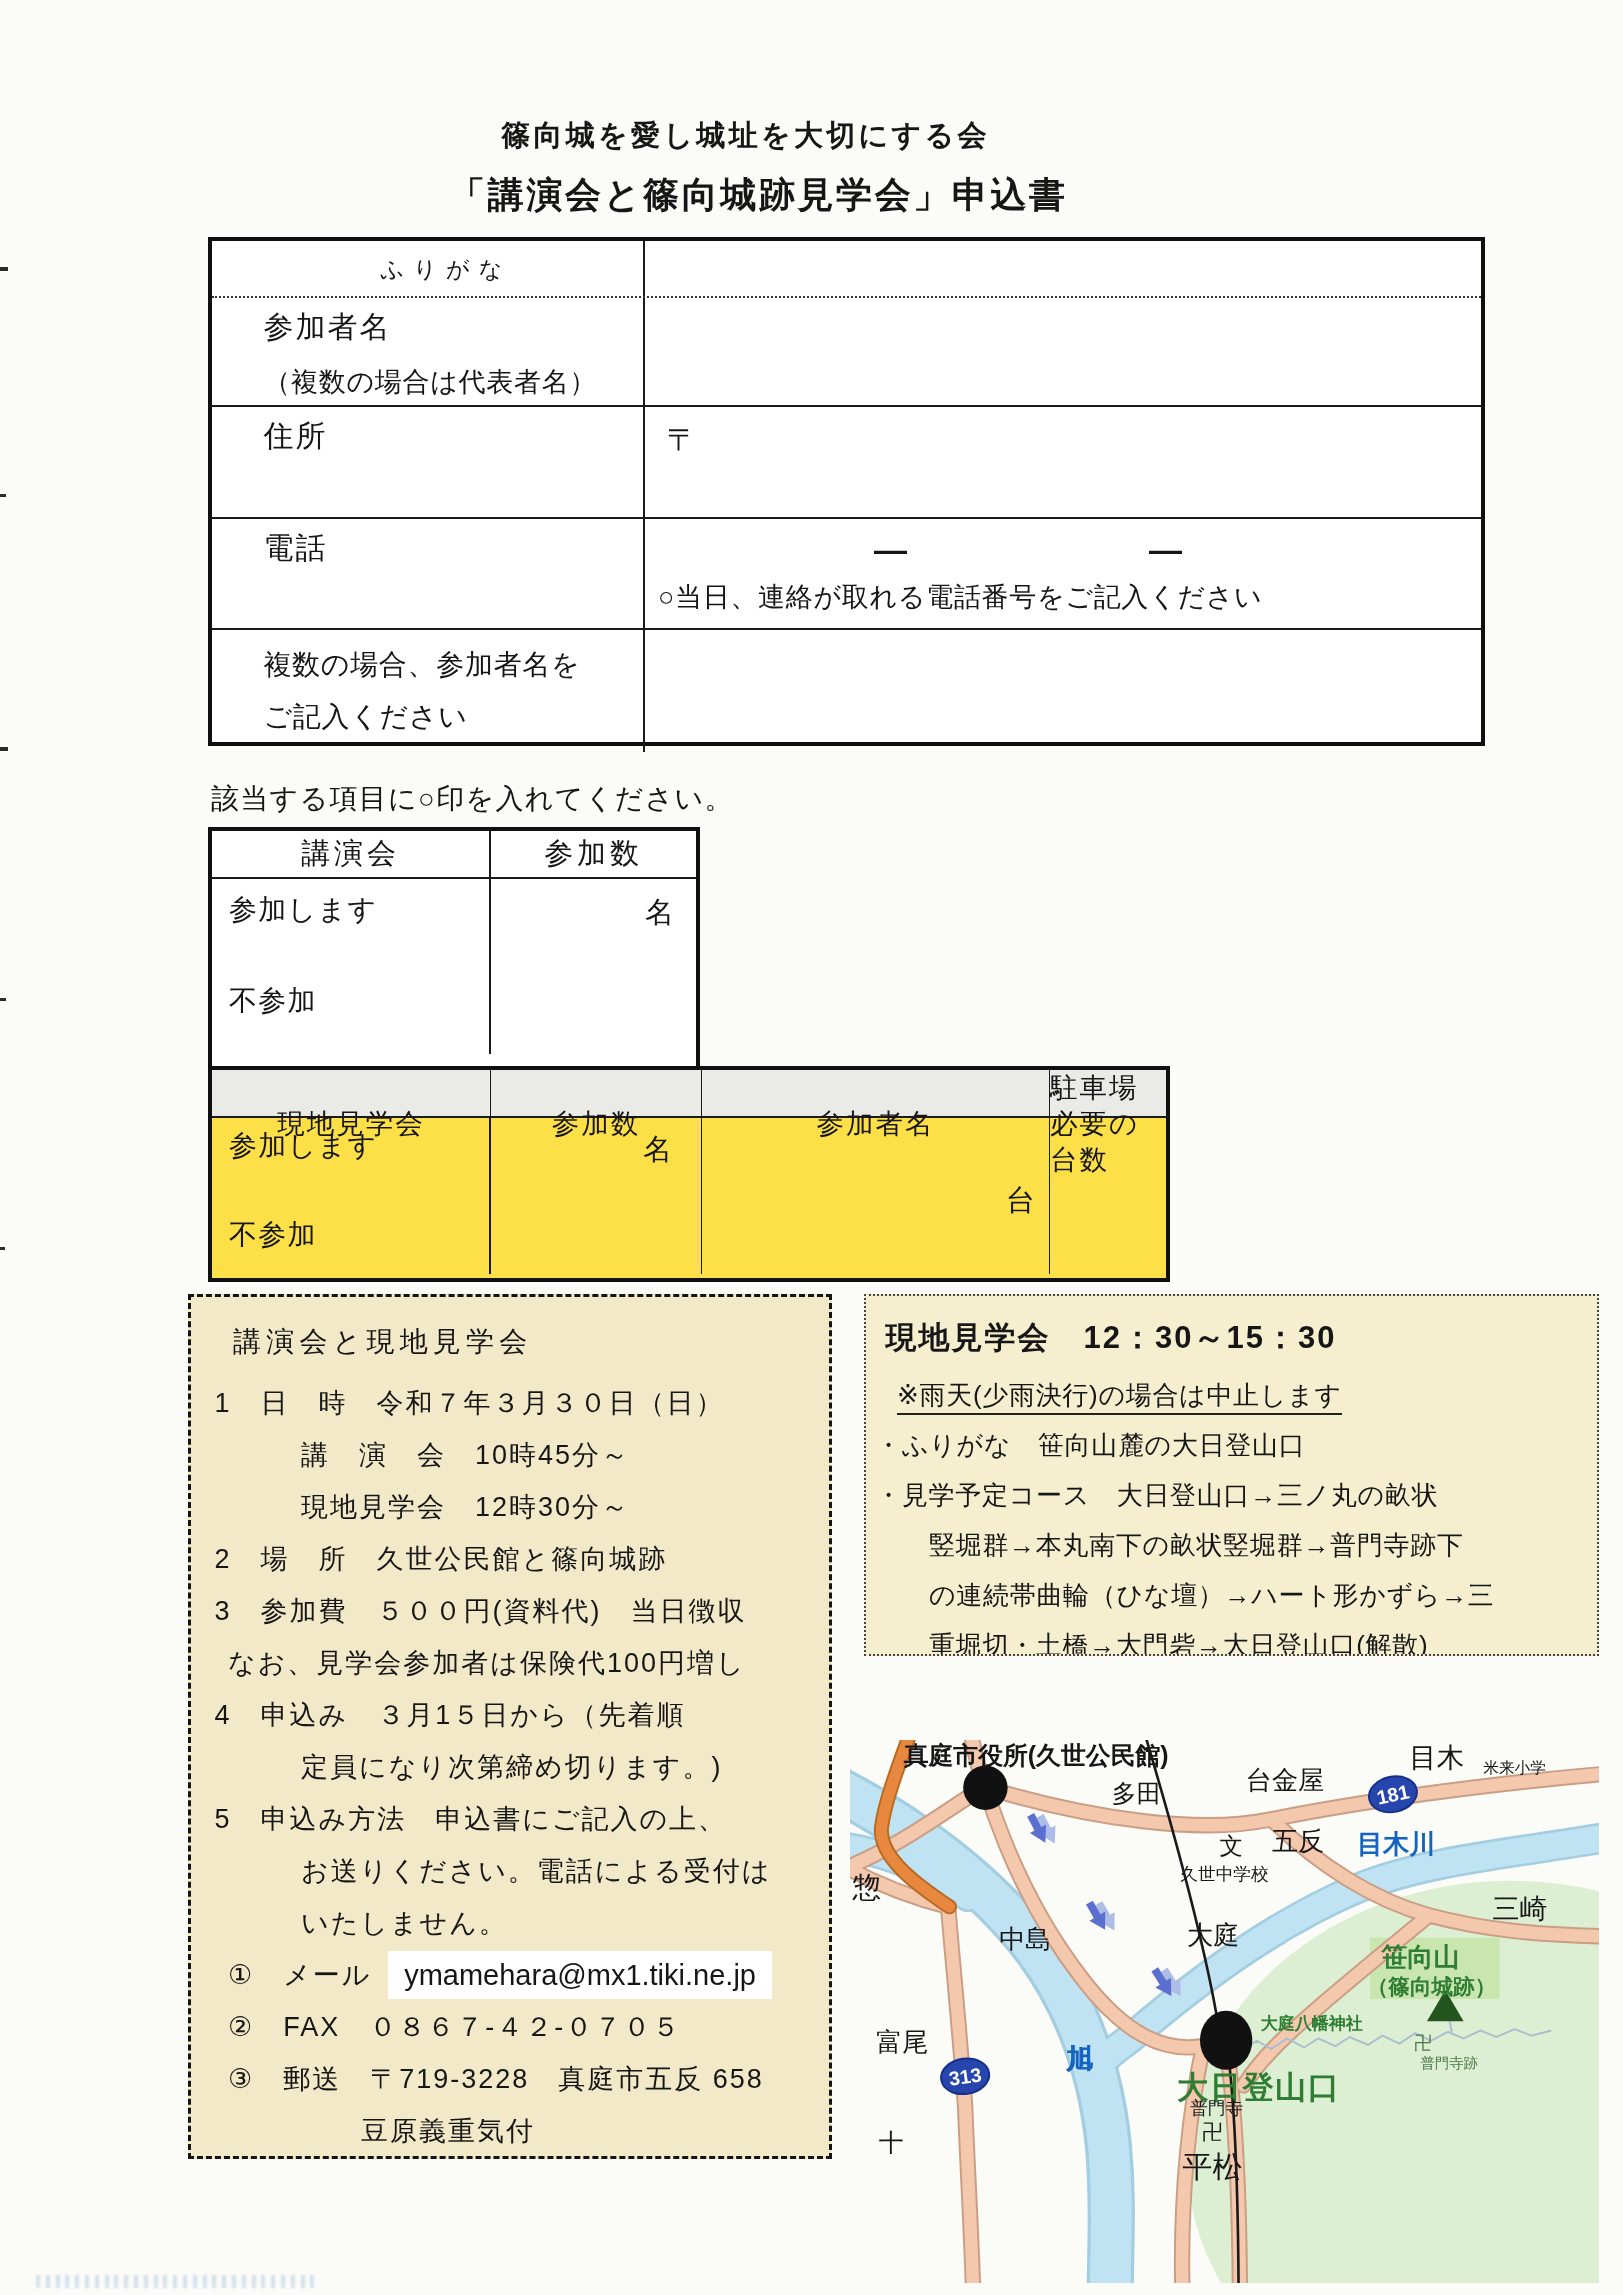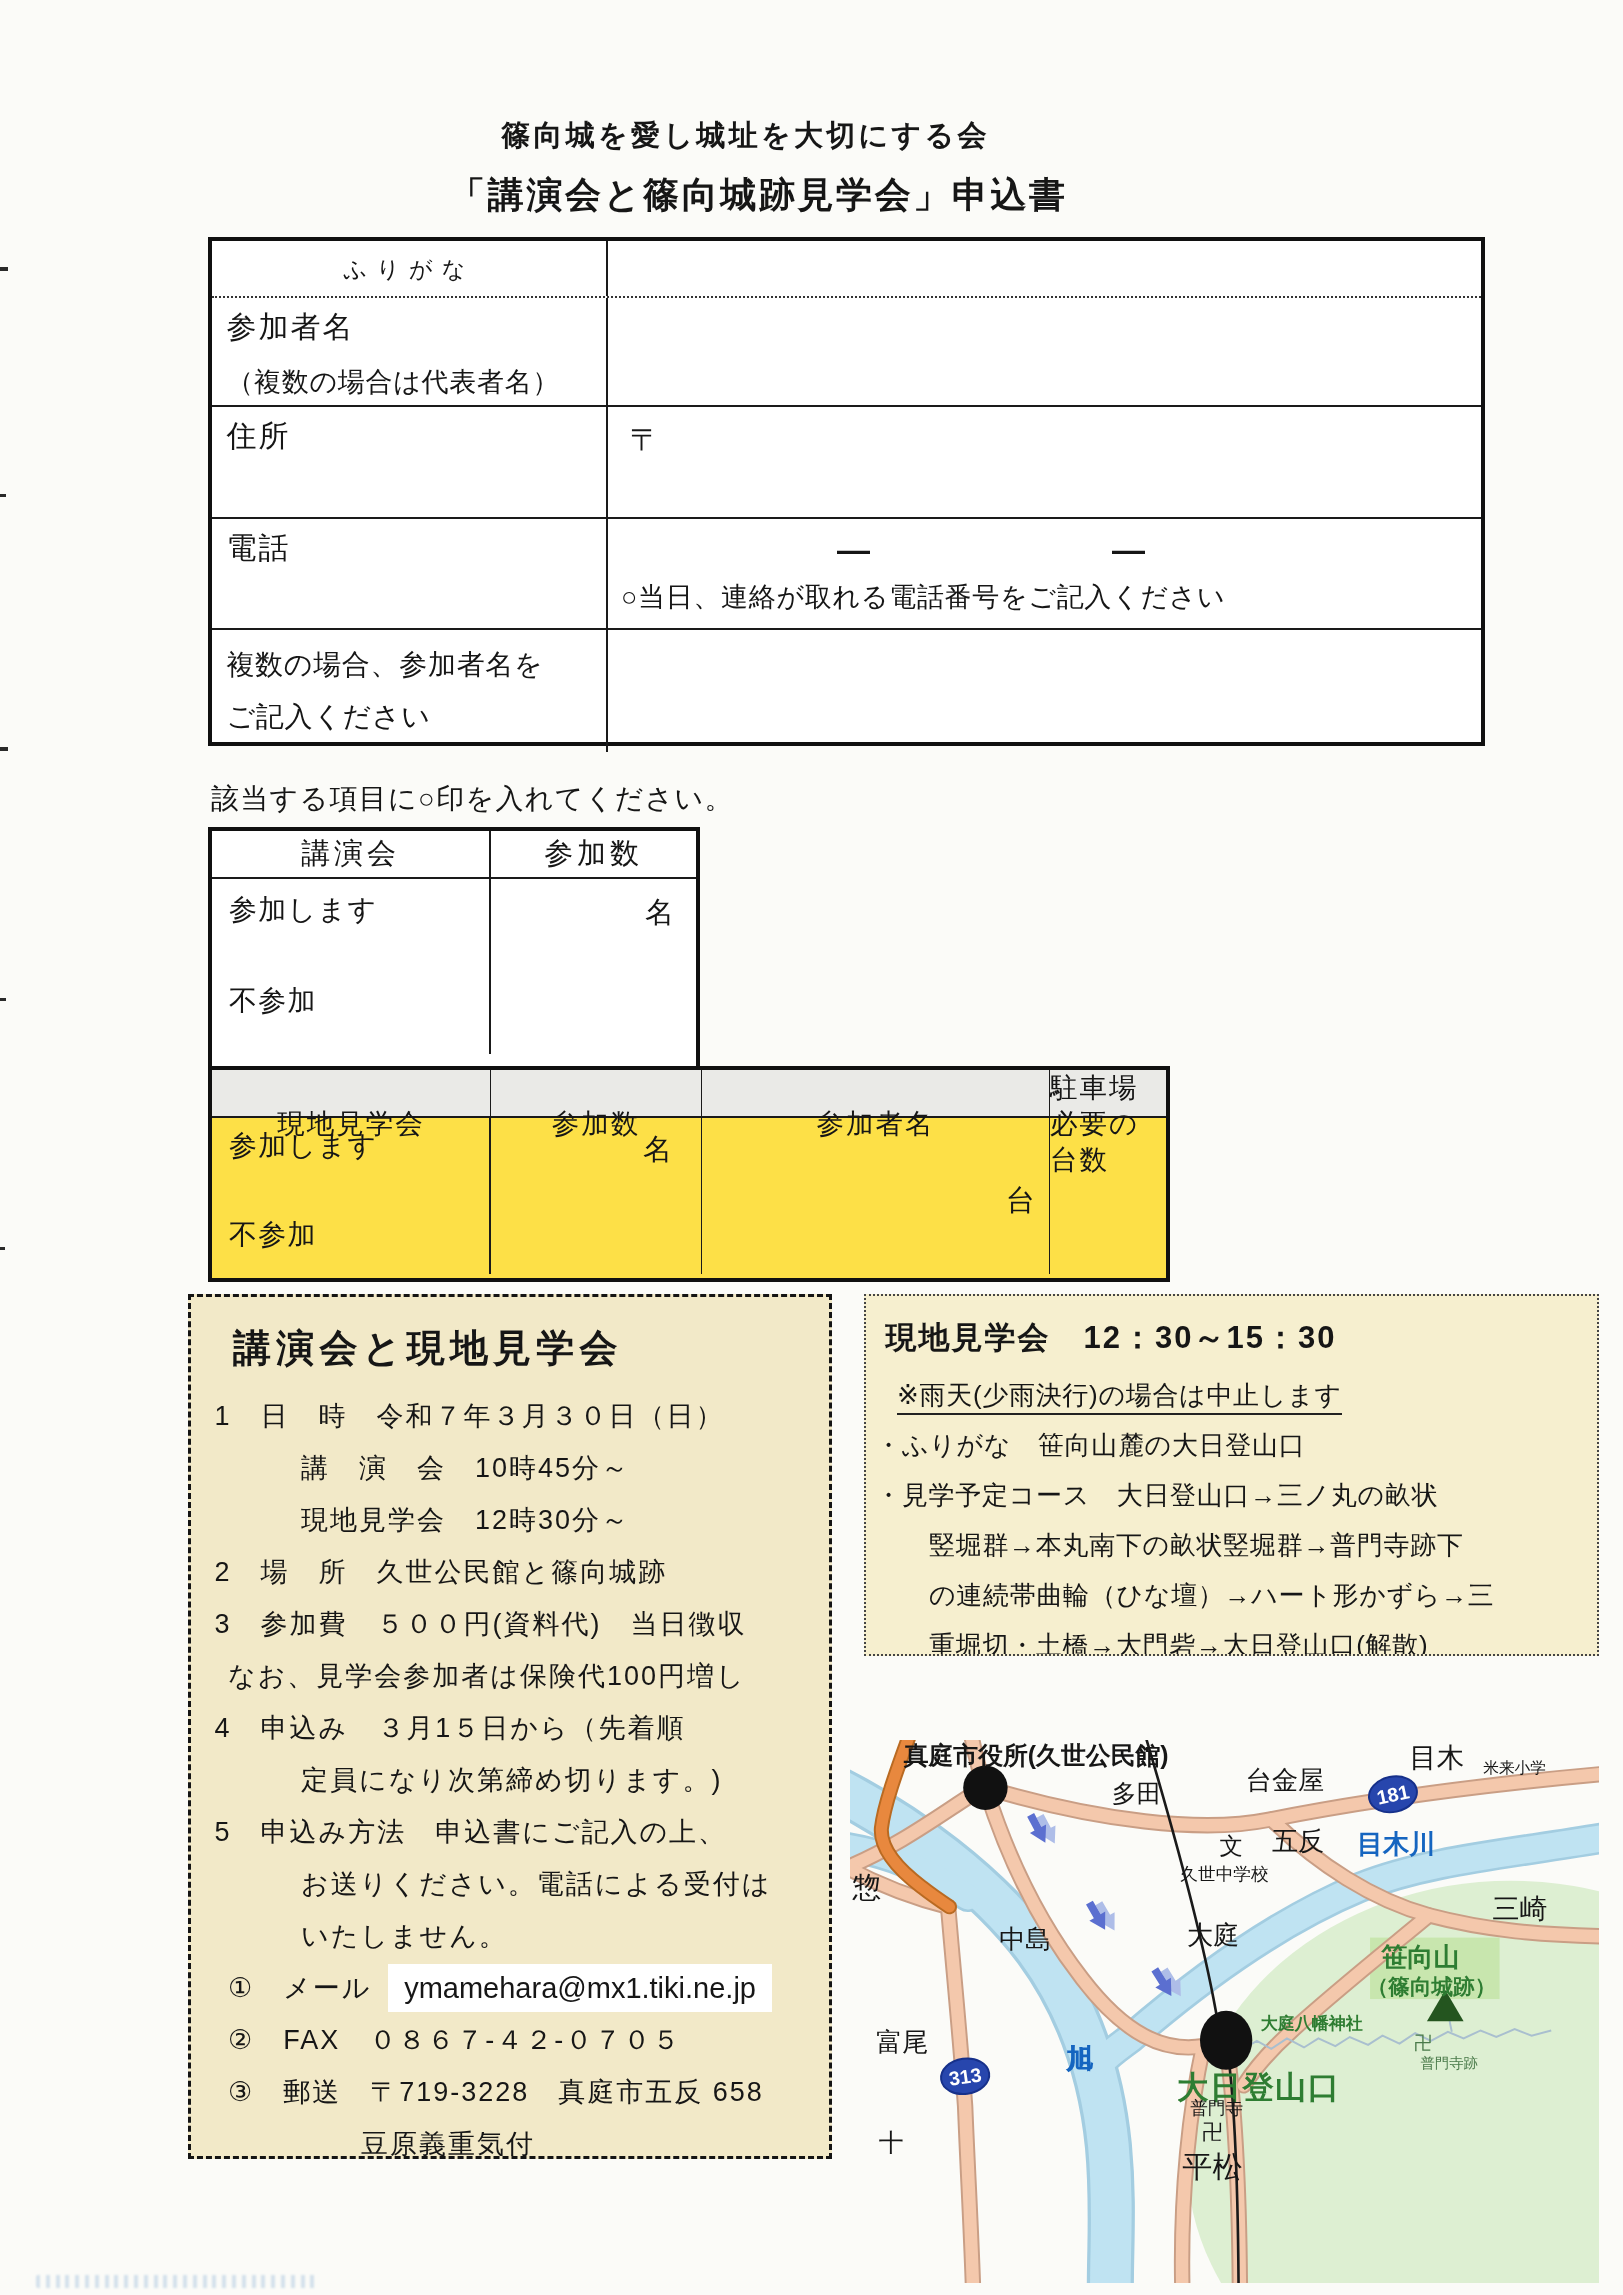--- a/index.html
+++ b/index.html
@@ -6,21 +6,21 @@
   body{width:1623px;height:2295px;position:relative;background:#fbfbf8;
        font-family:"Liberation Sans","DejaVu Sans",sans-serif;color:#161616;}
   .abs{position:absolute;}
 
   
   .title1{left:0;top:116px;width:1491px;text-align:center;font-size:29px;letter-spacing:3.3px;font-weight:600;}
   .title2{left:0;top:171px;width:1517px;text-align:center;font-size:36px;letter-spacing:2.6px;font-weight:600;}
 
   
   .t1{left:208px;top:237px;width:1277px;height:509px;border:4.6px solid #101010;box-sizing:border-box;background:#fff;}
-  .t1row{display:grid;grid-template-columns:396px 1fr;box-sizing:border-box;position:relative;}
+  .t1row{display:grid;grid-template-columns:396px 1fr;box-sizing:border-box;position:relative;padding-left:37px;}
   .t1r1{height:55px;}
   .t1r2{height:109px;border-top:2px dotted #333;}
   .t1r3{height:112px;border-top:2px solid #1a1a1a;}
   .t1r4{height:111px;border-top:2px solid #1a1a1a;}
   .t1r5{height:111px;border-top:2px solid #1a1a1a;}
   .t1lab{border-right:2px solid #1a1a1a;box-sizing:border-box;padding:9.2px 14.4px;position:relative;}
   .t1val{position:relative;box-sizing:border-box;}
   .furigana{text-align:center;font-size:23px;letter-spacing:9.2px;padding-top:13px;}
   .lab-big{font-size:30px;letter-spacing:2px;}
   .lab-sub{font-size:27px;margin-top:16px;letter-spacing:0.7px;}
@@ -50,21 +50,21 @@
   .t3head>div{display:flex;align-items:center;justify-content:center;font-size:27.5px;letter-spacing:2px;box-sizing:border-box;}
   .t3body{display:grid;grid-template-columns:279px 211px 348px 1fr;height:156px;box-sizing:border-box;}
   .bd-r{border-right:1.3px solid #1a1a1a;}
   .attend3{position:absolute;left:17px;top:9.2px;font-size:28px;letter-spacing:1.3px;}
   .absent3{position:absolute;left:17px;top:98px;font-size:28px;letter-spacing:1.3px;}
   .mei3{position:absolute;right:29px;top:11.8px;font-size:29px;}
   .dai3{position:absolute;right:131px;top:63px;font-size:29px;}
 
   
   .ibox{left:188px;top:1294px;width:644px;height:865px;border:3.9px dashed #141414;background:#f2e9c8;box-sizing:border-box;overflow:hidden;}
-  .ibox-title{margin:26px 0 0 42px;font-size:38px;letter-spacing:5.2px;font-weight:700;}
+  .ibox-title{margin:26px 0 0 42px;font-size:28px;letter-spacing:5.2px;font-weight:400;}
   .ilines{margin-top:15.7px;}
   .iline{height:52px;line-height:52px;font-size:27px;letter-spacing:2px;white-space:nowrap;}
   .i0{padding-left:23.5px;} .i1{padding-left:37px;} .i2{padding-left:110px;} .i3{padding-left:170px;}
   .mailrow{display:flex;align-items:center;}
   .email{display:inline-block;background:#ffffff;padding:5.2px 15.7px;margin-left:17px;font-size:29px;letter-spacing:0;line-height:38px;}
 
   
   .tbox{left:864px;top:1294px;width:735px;height:362px;border:2px dotted #444;background:#f6efcf;box-sizing:border-box;overflow:hidden;}
   .tbox-title{margin:21px 0 0 19.6px;font-size:31px;letter-spacing:2px;font-weight:600;}
   .tlines{margin-top:10.5px;}

